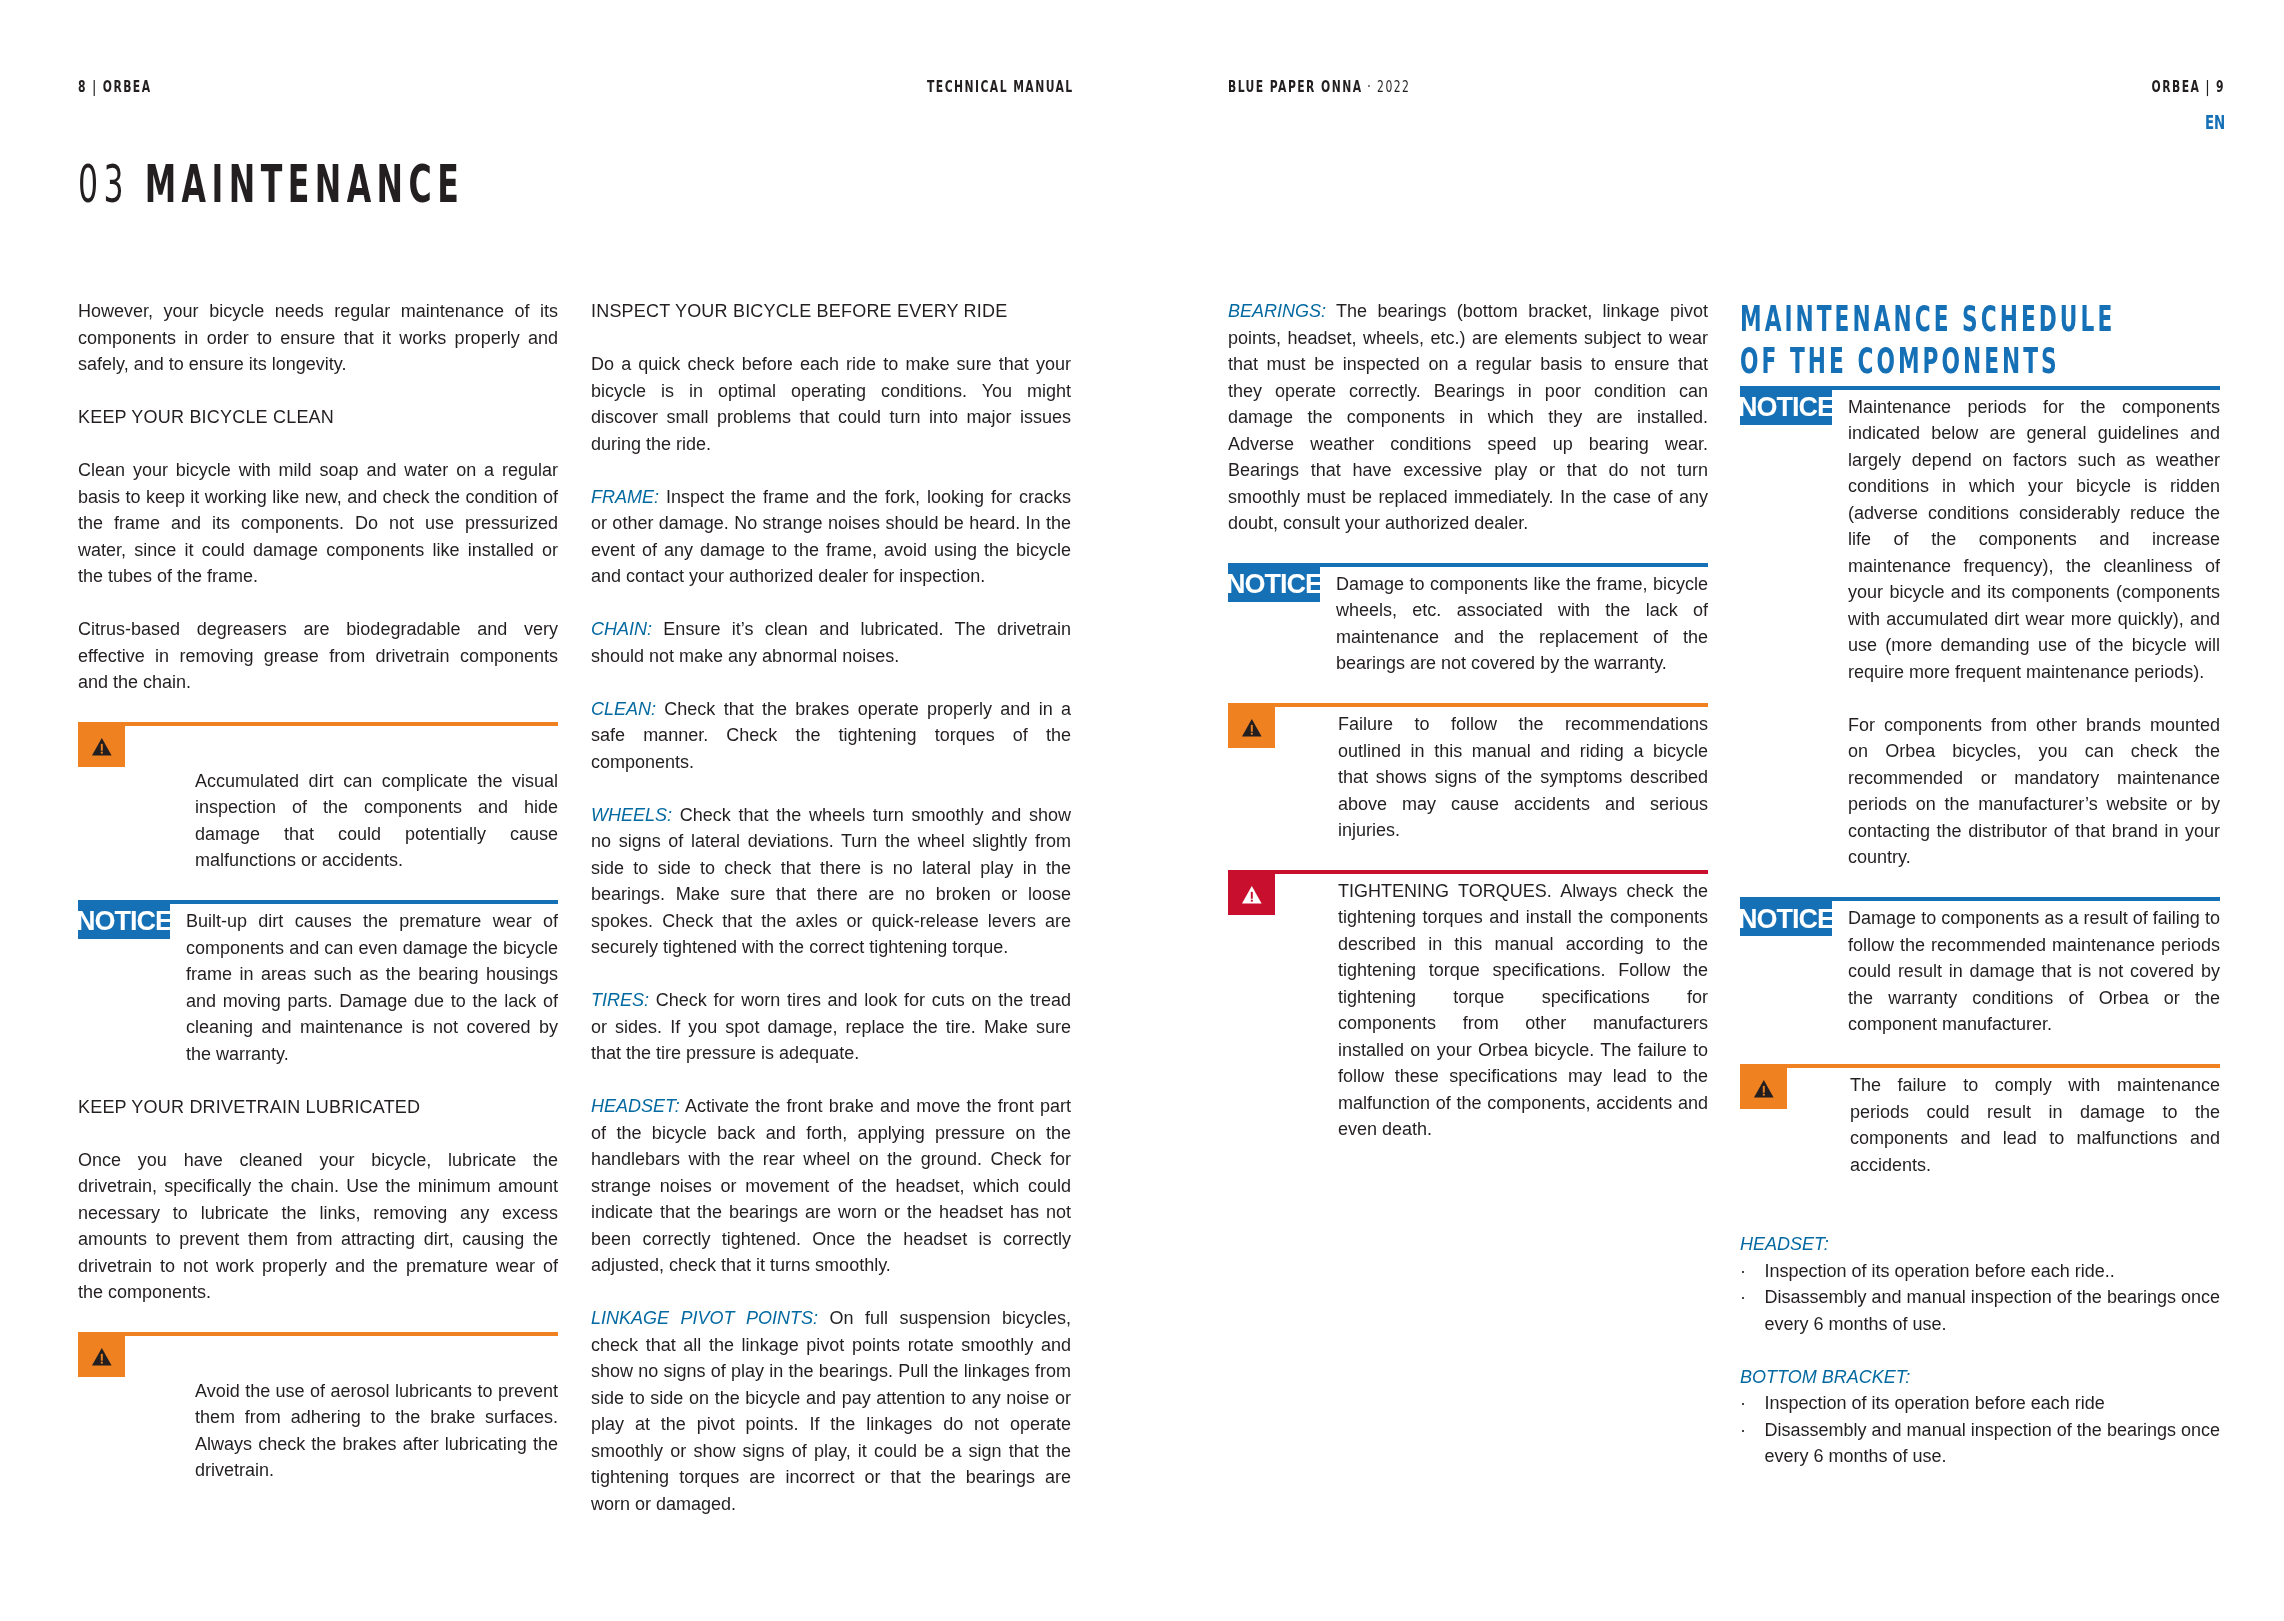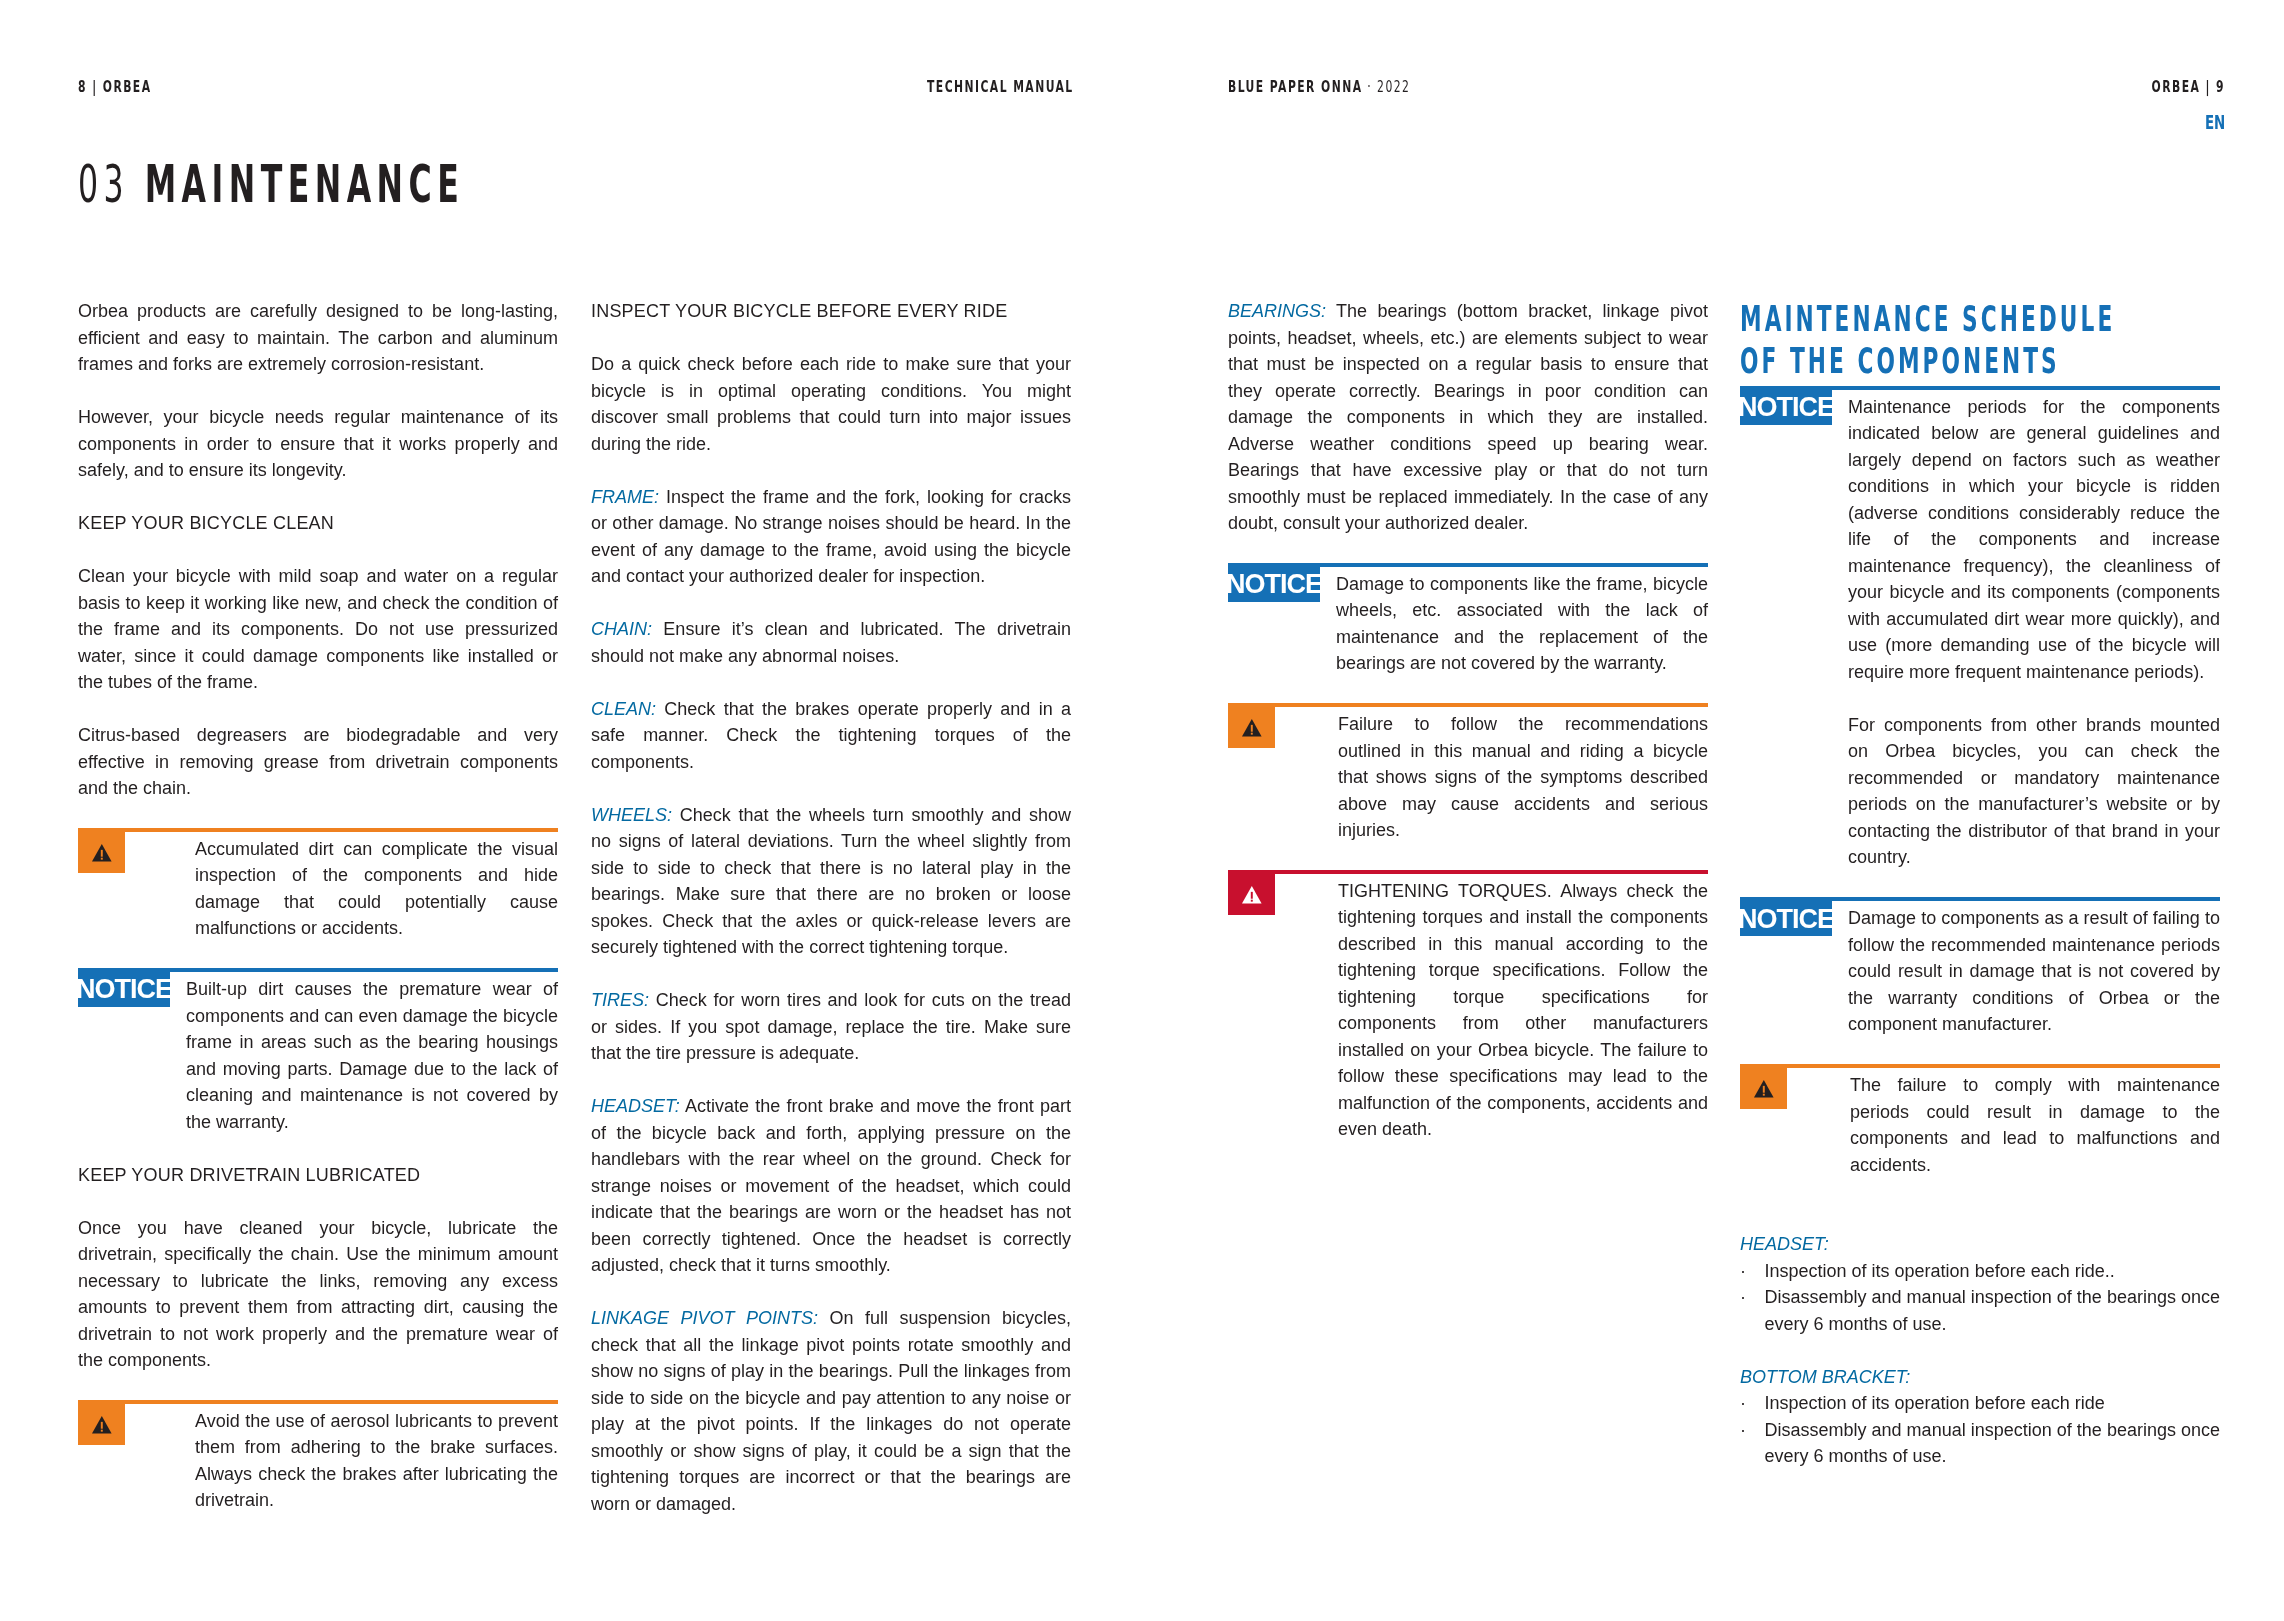--- a/index.html
+++ b/index.html
@@ -37,21 +37,21 @@
   .alert .badge { position: absolute; left: 0; top: 3.9px; display: flex; align-items: center; justify-content: center; }
   .alert .txt { margin-left: 108px; display: block; }
   .alert.notice .rule { background: #1570b6; }
   .alert.notice .badge { background: #1570b6; color: #fff; font-weight: bold; font-size: 27px; width: 92px; height: 35px;
                         letter-spacing: -1px; font-family: "Liberation Sans", sans-serif; }
   .alert.warn .rule { background: #ef8120; }
   .alert.warn .badge { background: #ef8120; width: 47px; height: 41px; }
   .alert.danger .rule { background: #c8102e; }
   .alert.danger .badge { background: #c8102e; width: 47px; height: 41px; }
   .alert.warn .txt, .alert.danger .txt { margin-left: 110px; }
-  .alert.warn.wide .txt { margin-left: 117px; }
+  .alert.warn.wide .txt { margin-left: 117px; margin-top: 38px; }
 
   .sched-title { color: #1570b6; font-family: "DejaVu Sans", sans-serif; font-weight: bold; font-size: 35px;
                  line-height: 42px; letter-spacing: 4.9px; transform: scaleX(0.62); transform-origin: left top;
                  white-space: nowrap; margin: 0 0 -5.9px 0; height: 94px; }
 
   .sub { margin: 0 0 26.5px 0; }
   ul.bul { list-style: none; margin: 0; padding: 0; }
   ul.bul li { position: relative; padding-left: 24.5px; }
   ul.bul li .dot { position: absolute; left: 0; top: 0; }
   .spacer { height: 26.5px; }
@@ -64,21 +64,20 @@
 <div class="hdr hdr-l2"><span>BLUE PAPER ONNA</span><span class="light"> · 2022</span></div>
 <div class="hdr hdr-r2">ORBEA | 9</div>
 <div class="lang">EN</div>
 
 <div class="title">
   <span class="num">03</span>
   <span class="word">MAINTENANCE</span>
 </div>
 
 <div class="col c1">
-  <p>Orbea products are carefully designed to be long-lasting, efficient and easy to maintain. The carbon and aluminum frames and forks are extremely corrosion-resistant.</p>
   <p>However, your bicycle needs regular maintenance of its components in order to ensure that it works properly and safely, and to ensure its longevity.</p>
   <h3>KEEP YOUR BICYCLE CLEAN</h3>
   <p>Clean your bicycle with mild soap and water on a regular basis to keep it working like new, and check the condition of the frame and its components. Do not use pressurized water, since it could damage components like installed or the tubes of the frame.</p>
   <p>Citrus-based degreasers are biodegradable and very effective in removing grease from drivetrain components and the chain.</p>
 
   <div class="alert warn wide">
     <div class="rule"></div>
     <div class="badge">
       <svg width="21.6" height="19.6" viewBox="0 0 22 20">
           <path d="M11 1 L21 19 L1 19 Z" fill="#231f20"></path>

